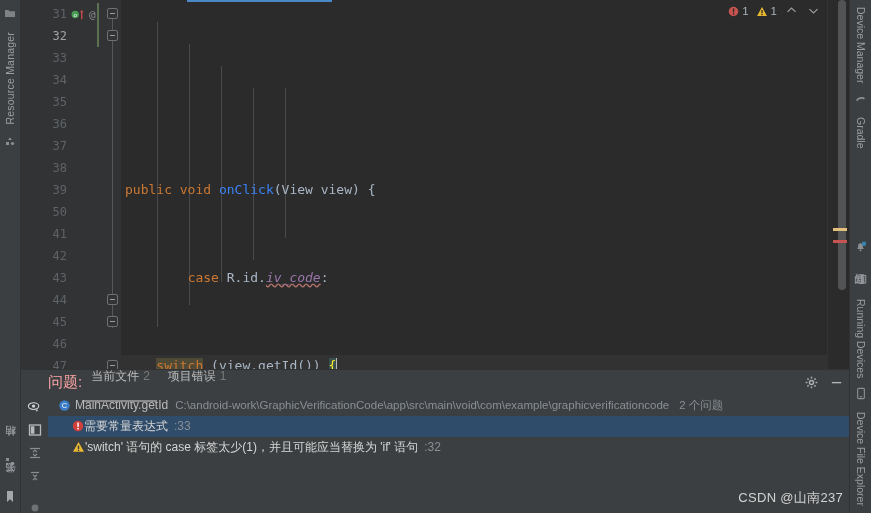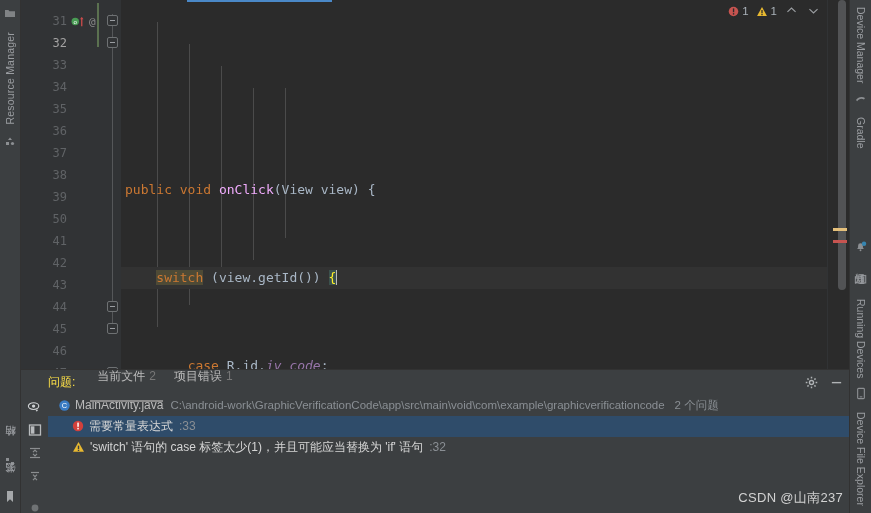--- a/index.html
+++ b/index.html
@@ -50,21 +50,21 @@
     height: 371px;
     background: #2b2b2b;
     display: flex;
     overflow: hidden;
   }
   .gutter {
     width: 100px;
     flex: 0 0 100px;
     background: #313335;
     position: relative;
-    padding-top: 10px;
+    padding-top: 3px;
   }
   .g-row {
     height: 22px;
     position: relative;
     display: flex;
     align-items: center;
   }
   .ln {
     position: absolute; left: 24px; width: 22px;
     text-align: right;
@@ -106,21 +106,21 @@
   }
   .c-row { height: 22px; position: relative; padding-left: 4px; }
   .c-row.hl { background: #323232; }
   .indent-guide {
     position: absolute; top: 0; bottom: 0; width: 1px; background: #4b4b4b;
   }
 
   
   .t-kw   { color: #cc7832; }
   .t-kw-hl{ color: #cc7832; background: #4e4a36; }
-  .t-def  { color: #f0abfc; }
+  .t-def  { color: #3b82f6; }
   .t-txt  { color: #a9b7c6; }
   .t-fldi { color: #9876aa; font-style: italic; }
   .t-br-y { color: #ffef28; background: #3b514d; }
   .squiggle {
     text-decoration: underline wavy #b4726a;
     text-decoration-skip-ink: none;
   }
   .caret {
     display: inline-block; width: 1px; height: 15px;
     background: #bbbbbb; vertical-align: -3px;
@@ -156,21 +156,21 @@
   .chev { color: #9a9da1; font-size: 12px; padding: 0 4px; }
 
   
   .panel { flex: 1 1 auto; display: flex; flex-direction: column;
            background: #3c3f41; border-top: 1px solid #323232; min-height: 0; }
   .panel-head {
     height: 25px; display: flex; align-items: center;
     background: #3c3f41; padding-left: 27px;
     position: relative;
   }
-  .ph-label { font-size: 12px; color: #fde047; margin-right: 13px; }
+  .ph-label { font-size: 15px; color: #fca5a5; }
   .ph-tab {
     font-size: 12px; color: #bbbbbb; padding: 4px 9px 16px 9px;
     position: relative; cursor: default; white-space: nowrap;
   }
   .ph-tab .cnt { color: #787878; margin-left: 4px; }
   .ph-tab.active::after {
     content: ""; position: absolute; left: 2px; right: 2px; bottom: -1px;
     height: 2px; background: #8a8a8a;
   }
   .ph-right {
@@ -189,21 +189,21 @@
     height: 21px; display: flex; align-items: center;
     font-size: 12px; color: #bbbbbb; padding-left: 4px;
     white-space: nowrap;
   }
   .trow.lvl1 { padding-left: 10px; }
   .trow.lvl2 { padding-left: 24px; }
   .trow.sel { background: #2f4c6a; }
   .trow .fname { color: #bbbbbb; margin-left: 4px; }
   .trow .fpath { color: #8a8f94; margin-left: 7px; font-size: 11.5px; }
   .trow .fcount { color: #8a8f94; margin-left: 10px; font-size: 11.5px; }
-  .trow .msg { margin-left: 5px; color: #d5d5d5; }
+  .trow .msg { color: #d5d5d5; }
   .trow .lineref { color: #8a8f94; margin-left: 6px; }
   .ic { display: inline-flex; align-items: center; justify-content: center; }
 
   
   .right-strip {
     width: 22px; flex: 0 0 22px;
     background: #3c3f41; border-left: 1px solid #323232;
     display: flex; flex-direction: column; align-items: center;
     justify-content: space-between; padding: 2px 0;
   }
@@ -342,23 +342,23 @@
 
       <div class="code">
         <div class="indent-guide" style="left:36px;top:22px;height:305px;"></div>
         <div class="indent-guide" style="left:68px;top:44px;height:261px;"></div>
         <div class="indent-guide" style="left:100px;top:66px;height:216px;"></div>
         <div class="indent-guide" style="left:132px;top:88px;height:172px;"></div>
         <div class="indent-guide" style="left:164px;top:88px;height:150px;"></div>
 
         <div class="c-row"><span class="t-kw">public</span> <span class="t-kw">void</span> <span class="t-def">onClick</span><span class="t-txt">(View view) {</span></div>
 
+        <div class="c-row">        <span class="t-kw">case</span> <span class="t-txt">R.id.</span><span class="t-fldi squiggle">iv_code</span><span class="t-txt">:</span></div>
+
         <div class="c-row hl">    <span class="t-kw-hl">switch</span> <span class="t-txt">(view.getId())</span> <span class="t-br-y">{</span><span class="caret"></span></div>
-
-        <div class="c-row">        <span class="t-kw">case</span> <span class="t-txt">R.id.</span><span class="t-fldi squiggle">iv_code</span><span class="t-txt">:</span></div>
 
         
 
         
 
         
 
         
 
         
@@ -496,21 +496,21 @@
         </div>
 
         <div class="tree">
           <div class="trow lvl1">
             <span class="ic">
               <svg width="13" height="13" viewBox="0 0 14 14">
                 <circle cx="7" cy="7" r="5.6" fill="#3b7cc4"></circle>
                 <text x="7" y="10.2" font-size="8" font-family="Liberation Sans, sans-serif" fill="#ffffff" text-anchor="middle">C</text>
               </svg>
             </span>
-            <span class="fname">MainActivity.java</span>
+            <span class="fname">MainActivity.getId</span>
             <span class="fpath">C:\android-work\GraphicVerificationCode\app\src\main\void\com\example\graphicverificationcode</span>
             <span class="fcount">2 个问题</span>
           </div>
 
           <div class="trow lvl2 sel">
             <span class="ic">
               <svg width="12" height="12" viewBox="0 0 12 12">
                 <circle cx="6" cy="6" r="5.2" fill="#d1403c"></circle>
                 <rect x="5.3" y="2.6" width="1.5" height="4.2" fill="#ffffff"></rect>
                 <rect x="5.3" y="7.8" width="1.5" height="1.6" fill="#ffffff"></rect>

